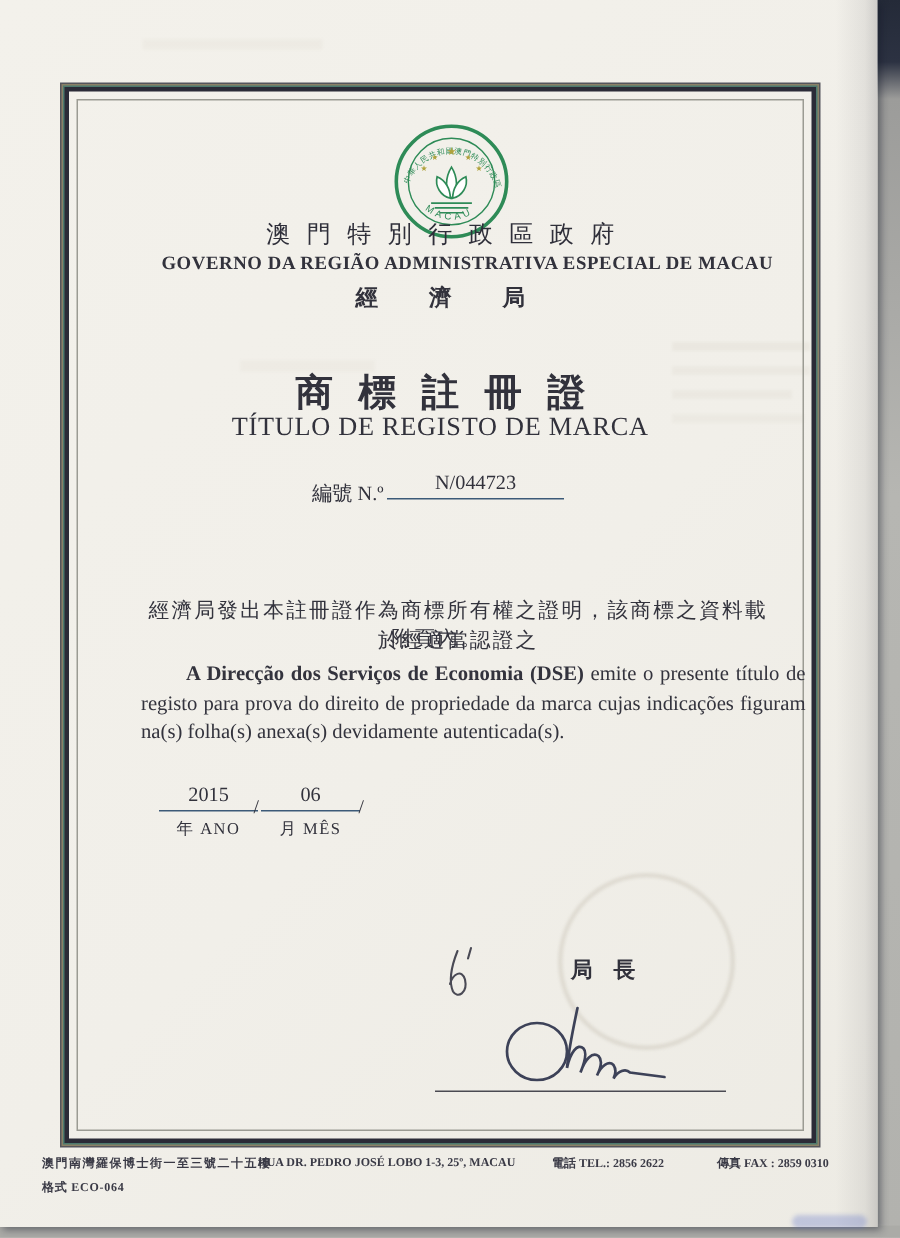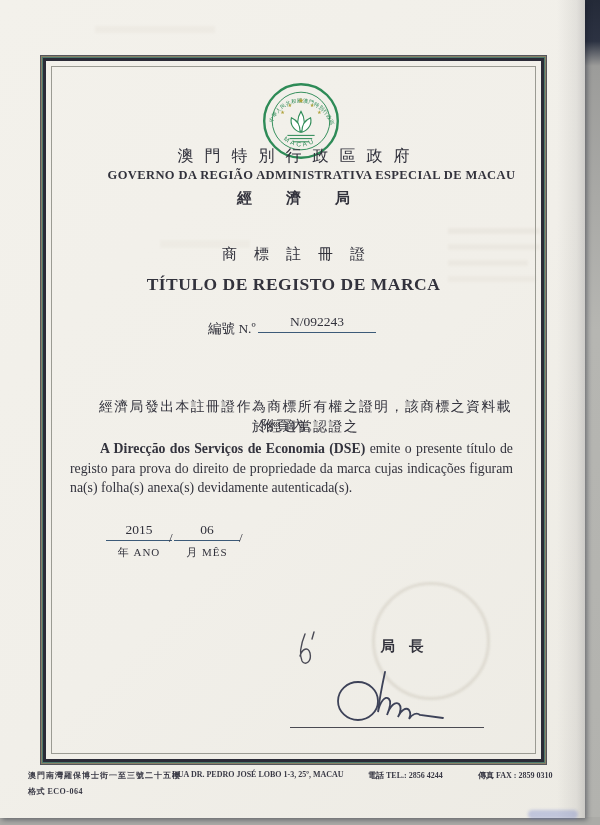--- a/index.html
+++ b/index.html
@@ -48,32 +48,32 @@
 
   .abs { position:absolute; }
   .ctr { left:43px; width:501px; text-align:center; }
 
   
   .gov-zh   { top:146px; font-size:16px; font-weight:normal; letter-spacing:11px; text-indent:11px; color:#2f2f3a; }
   .gov-pt   { top:168px; font-size:12.5px; font-weight:bold; letter-spacing:.4px;padding-left:36px; }
   .dept-zh  { top:189px; font-size:15px; font-weight:bold; letter-spacing:34px; text-indent:34px; }
   .dept-pt  { top:207px; font-size:12.5px; font-weight:bold; letter-spacing:.6px; }
   
-  .title-zh { top:245px; font-size:15px; font-weight:normal; letter-spacing:17px; text-indent:17px; }
-  .title-pt { top:274px; font-size:17.5px; font-weight:bold; letter-spacing:.5px; }
+  .title-zh { top:245px; font-size:25px; font-weight:bold; letter-spacing:17px; text-indent:17px; }
+  .title-pt { top:274px; font-size:17.5px; font-weight:normal; letter-spacing:.5px; }
   
   .num-row  { top:314px; left:208px; width:190px; }
   .num-label{ position:absolute; left:0; top:6px; font-size:13.5px; }
   .num-line { position:absolute; left:50px; top:0; width:118px; text-align:center;
               font-size:13.5px; padding-bottom:2px; border-bottom:1.5px solid #3c5a78; }
   
   .para { left:70px; width:443px; font-size:13.8px; line-height:19.5px; text-align:justify; color:#33333d; }
   .para-zh-1 { top:397px; padding-left:28px; letter-spacing:1.5px; text-align:center; }
   .para-zh-2 { top:416px; letter-spacing:1.5px; text-align:center; }
-  .para-pt   { top:439px; text-indent:30px; }
+  .para-pt   { top:439px; text-indent:30px;margin-left:24px; }
   .para-pt b { font-weight:bold; }
   
   .date-block { top:522px; left:100px; width:220px; height:46px; }
   .date-col { position:absolute; top:0; width:66px; text-align:center; }
   .date-col .val { display:block; font-size:13.5px; padding-bottom:2px; border-bottom:1.5px solid #3c5a78; }
   .date-col .lbl { display:block; font-size:11px; margin-top:4px; letter-spacing:1px; }
   .dc1 { left:6px; } .dc2 { left:74px; } .dc3 { left:144px; }
   .date-slash { position:absolute; top:8px; font-size:13px; color:#44445
   0; }
   .ds1 { left:69px; } .ds2 { left:139px; }
@@ -150,21 +150,21 @@
 
   <div class="abs ctr gov-zh">澳門特別行政區政府</div>
   <div class="abs ctr gov-pt">GOVERNO DA REGIÃO ADMINISTRATIVA ESPECIAL DE MACAU</div>
   <div class="abs ctr dept-zh">經濟局</div>
 
   <div class="abs ctr title-zh">商標註冊證</div>
   <div class="abs ctr title-pt">TÍTULO DE REGISTO DE MARCA</div>
 
   <div class="abs num-row">
     <span class="num-label">編號 N.º</span>
-    <span class="num-line">N/092243</span>
+    <span class="num-line">N/044723</span>
   </div>
 
   <div class="abs para para-zh-1">經濟局發出本註冊證作為商標所有權之證明，該商標之資料載於經適當認證之</div>
   <div class="abs para para-zh-2">附頁內。</div>
   <div class="abs para para-pt"><b>A Direcção dos Serviços de Economia (DSE)</b><span> emite o presente título de registo para prova do direito de propriedade da marca cujas indicações figuram na(s) folha(s) anexa(s) devidamente autenticada(s).</span></div>
 
   <div class="abs date-block">
     <div class="date-col dc1">
       <span class="val">2015</span>
       <span class="lbl">年 ANO</span>
@@ -185,17 +185,17 @@
     <ellipse cx="25" cy="33" rx="20" ry="19" fill="none" stroke="#3d4258" stroke-width="1.8"></ellipse>
     <path d="M 52,4 C 49,18 46,34 45,44 C 47,34 52,27 56,31 C 59,34 56,42 54,47
              C 57,38 62,33 66,36 C 69,39 67,45 65,49 C 68,42 73,39 76,42
              C 78,45 77,49 76,51 C 79,46 84,44 87,47 L 110,50" fill="none" stroke="#3d4258" stroke-width="1.8" stroke-linecap="round"></path>
   </svg>
   <div class="abs sig-line"></div>
 
   <div class="abs footer">
     <span class="f-addr-zh">澳門南灣羅保博士街一至三號二十五樓</span>
     <span class="f-addr-pt">RUA DR. PEDRO JOSÉ LOBO 1-3, 25º, MACAU</span>
-    <span class="f-tel">電話 TEL.: 2856 4244</span>
+    <span class="f-tel">電話 TEL.: 2856 2622</span>
     <span class="f-fax">傳真 FAX : 2859 0310</span>
   </div>
   <div class="abs form-code">格式 ECO-064</div>
 </div>
 
 </body></html>

